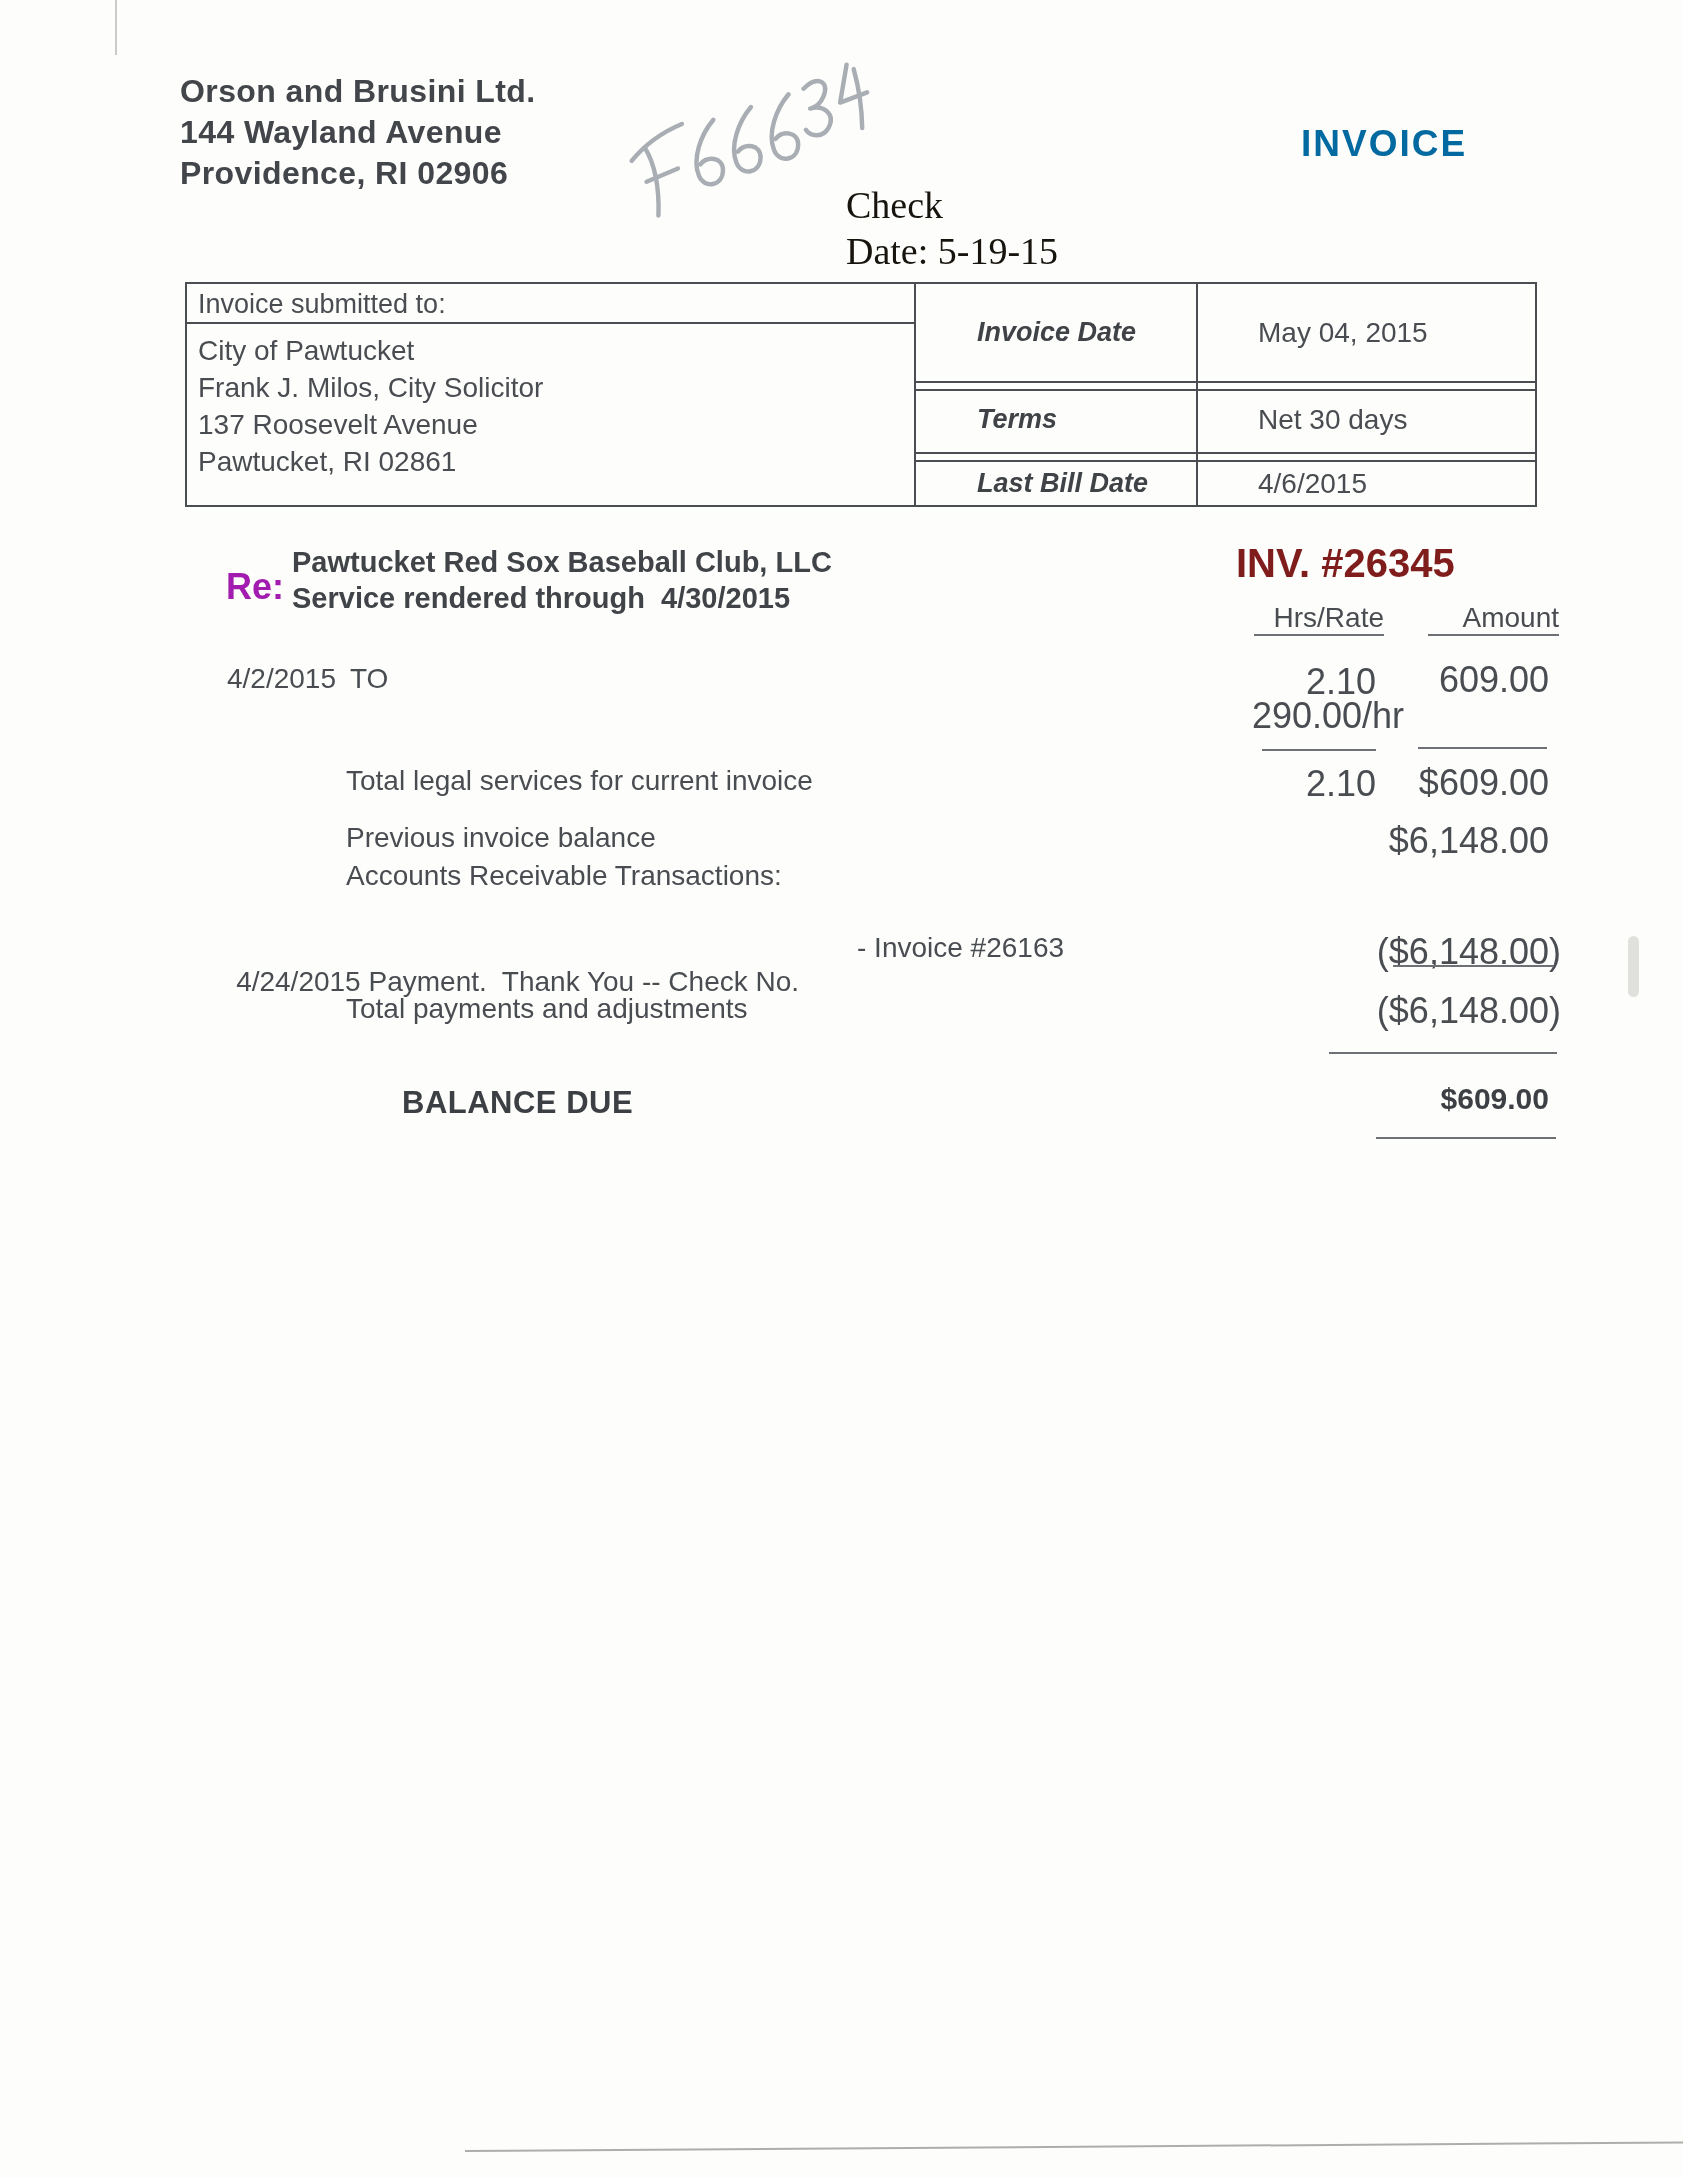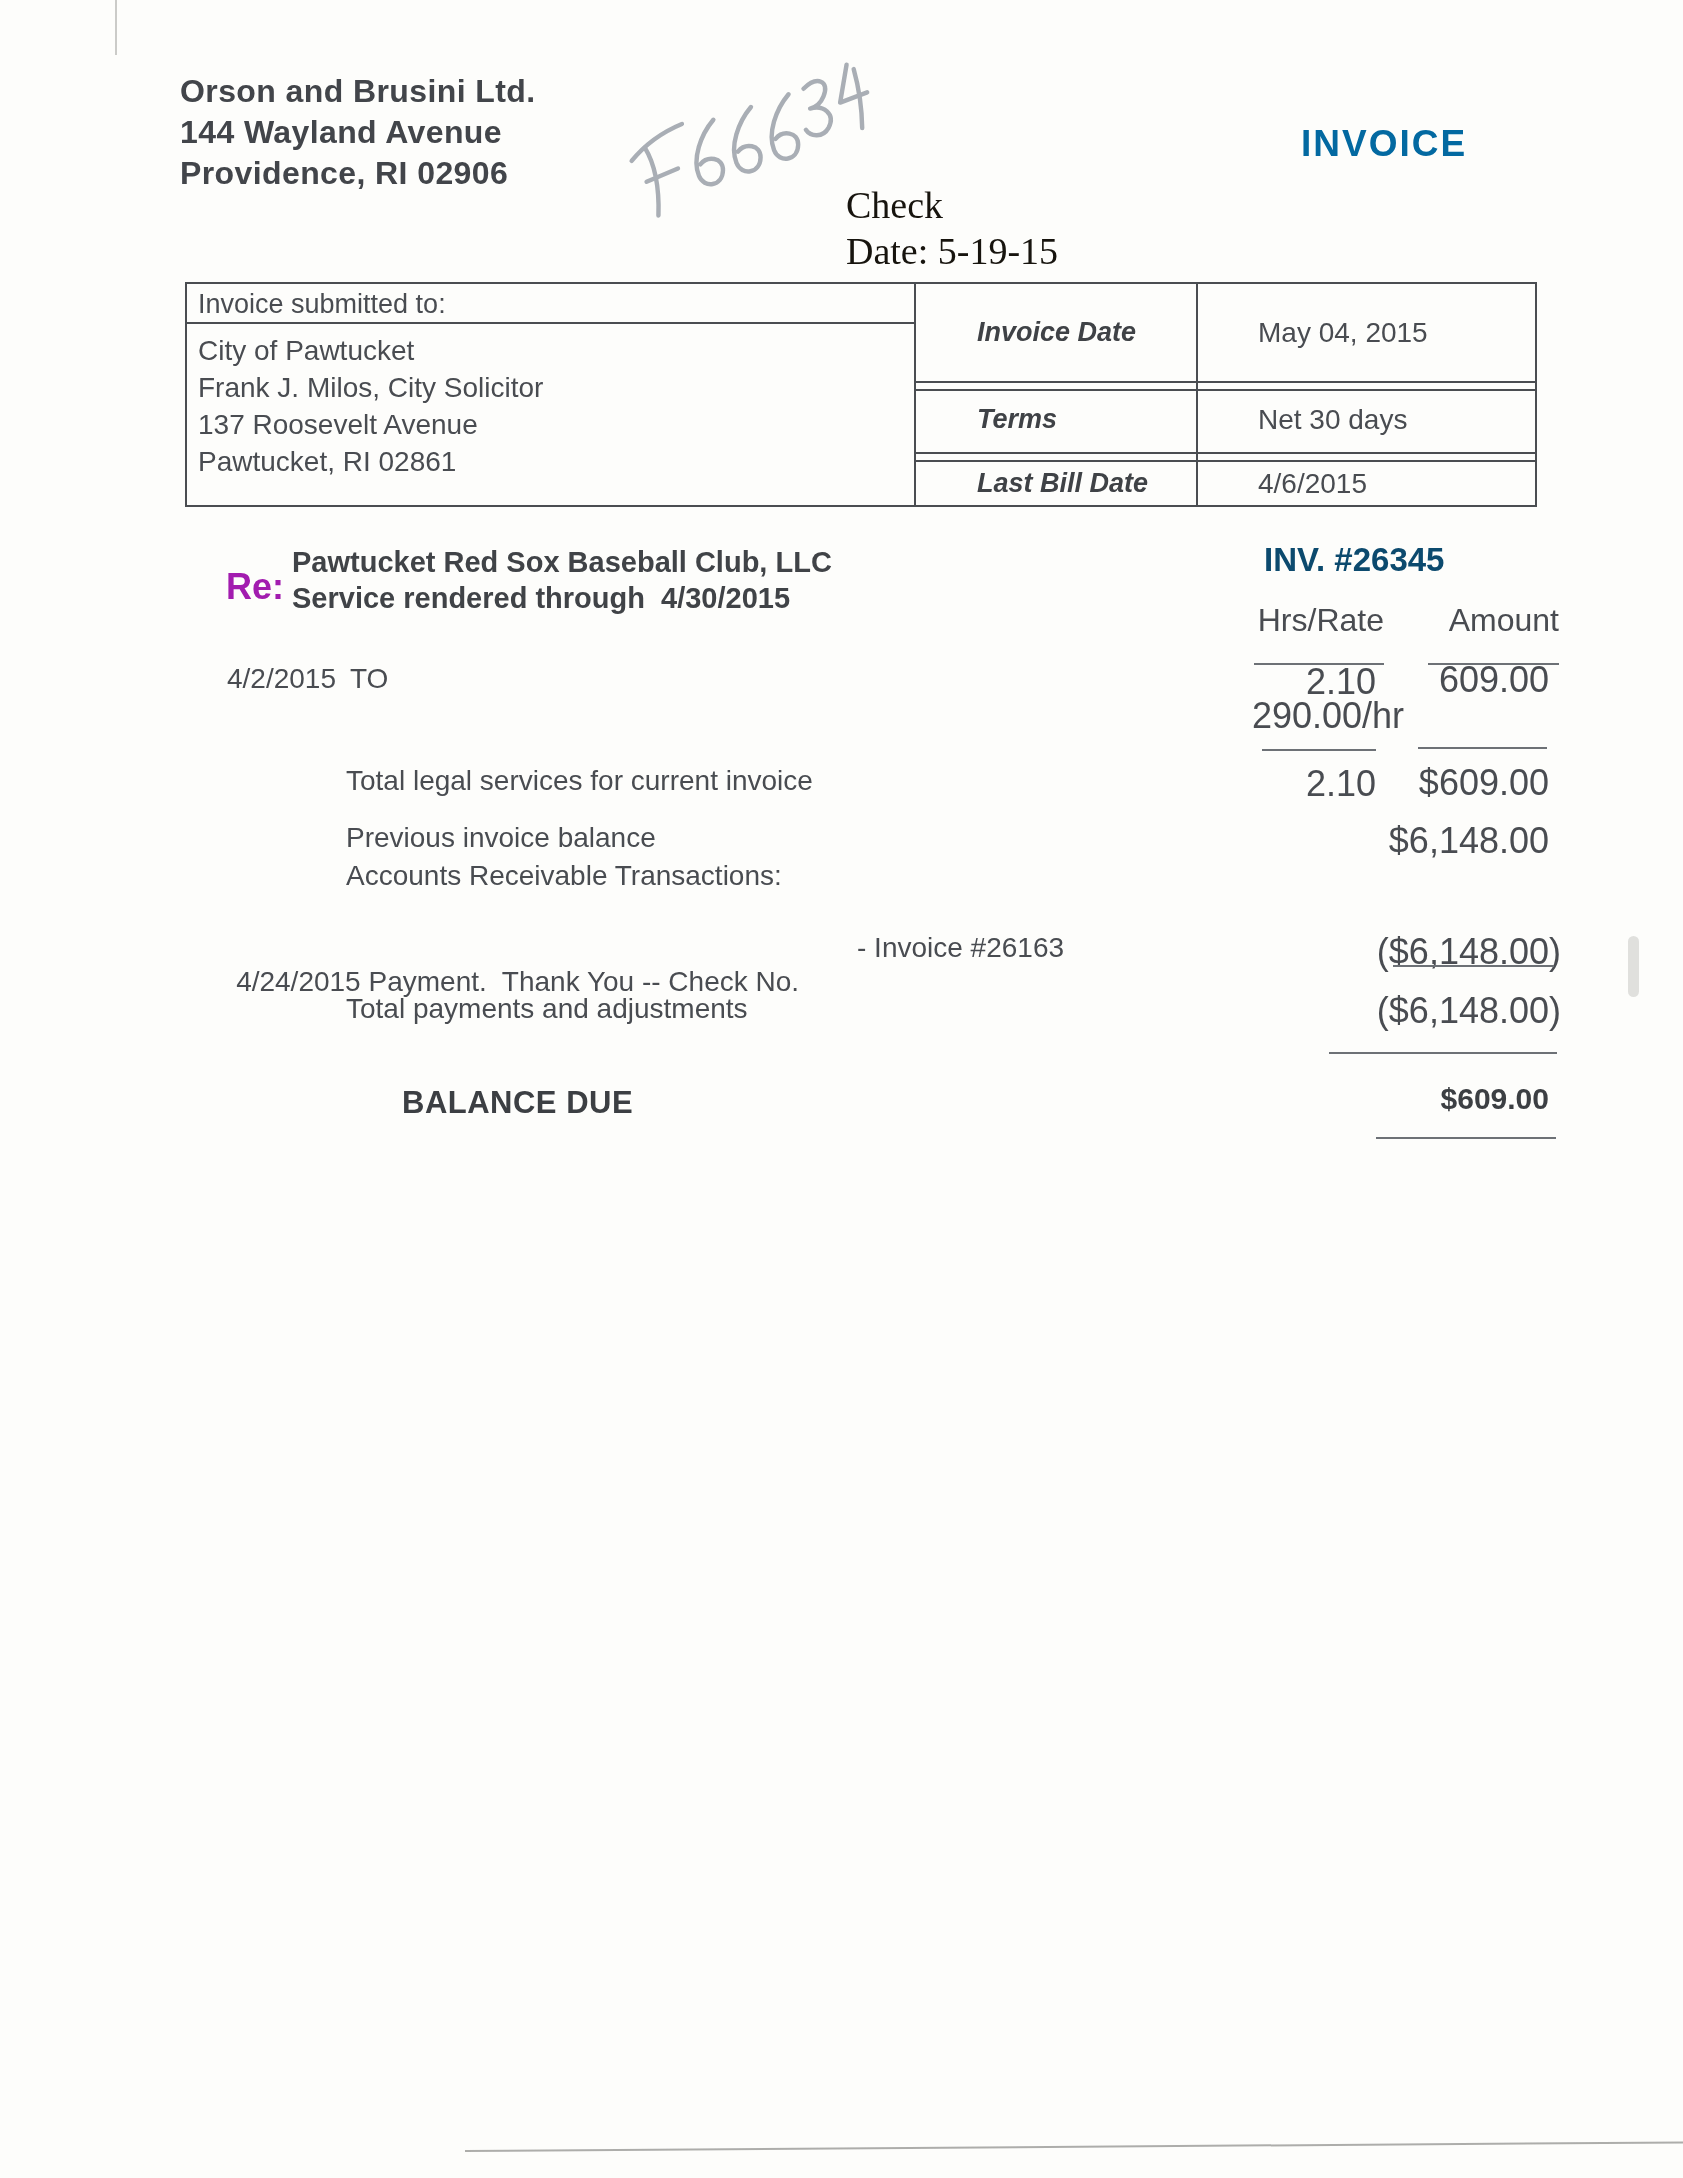--- a/index.html
+++ b/index.html
@@ -37,23 +37,23 @@
   .sep-1a { top:97px; } .sep-1b { top:105px; }
   .sep-2a { top:168px; } .sep-2b { top:176px; }
   .meta-label { position:absolute; left:61px; font-size:27px; font-weight:bold; font-style:italic; color:#3f4246; }
   .meta-value { position:absolute; left:342px; font-size:28px; }
   .mr1 { top:33px; } .mr2 { top:120px; } .mr3 { top:184px; }
 
   
   .re-label { left:226px; top:566px; font-size:36px; font-weight:bold; color:#a21caf; }
   .re-client { left:292px; top:546px; font-size:29px; font-weight:bold; color:#404347; }
   .re-period { left:292px; top:582px; font-size:29px; font-weight:bold; color:#404347; white-space:pre; }
-  .inv-number { left:1236px; top:541px; font-size:33px; font-weight:bold; color:#0c4a6e;margin-left:28px; }
+  .inv-number { left:1236px; top:541px; font-size:40px; font-weight:bold; color:#7f1d1d; }
 
-  .col-head { top:602px; font-size:32px; text-align:right; border-bottom:2px solid #6d7176; padding-bottom:24px; }
+  .col-head { top:602px; font-size:28px; text-align:right; border-bottom:2px solid #6d7176; padding-bottom:0; }
   .col-head-hrs { right:299px; width:130px; }
   .col-head-amt { right:124px; width:131px; }
 
   
   .num { width:218px; text-align:right; font-size:36px; }
   .svc-date { left:227px; top:663px; font-size:28px; }
   .svc-code { margin-left:14px; }
   .svc-hours { right:307px; top:661px; }
   .svc-amount { right:134px; top:659px; }
   .svc-rate { right:279px; top:695px; }

